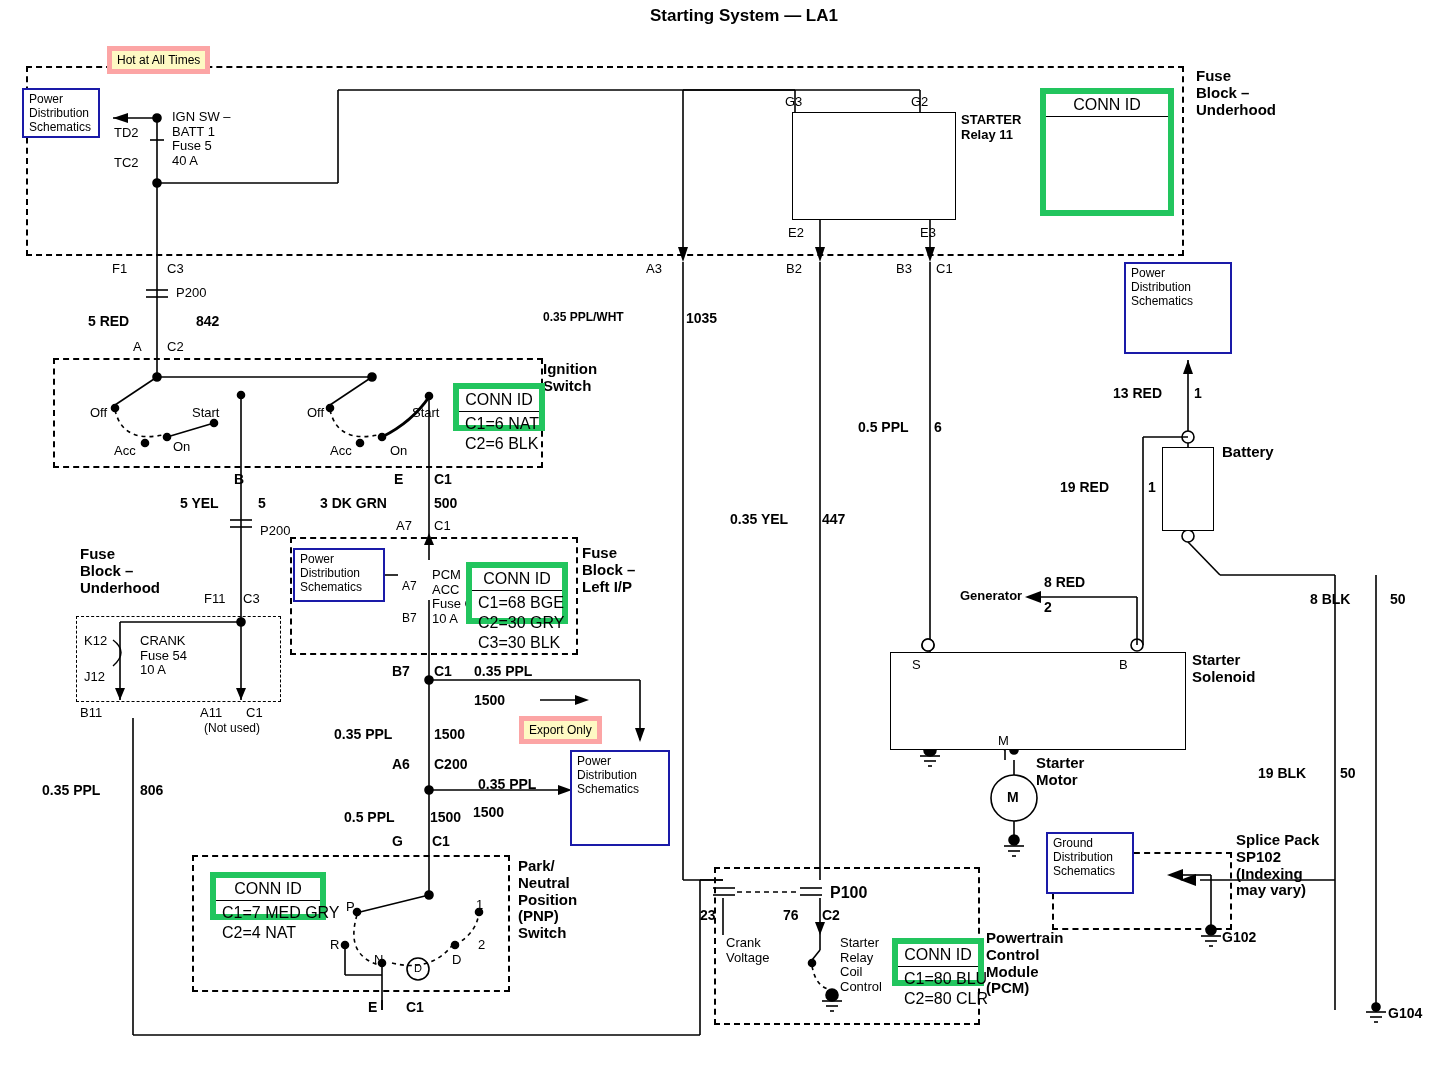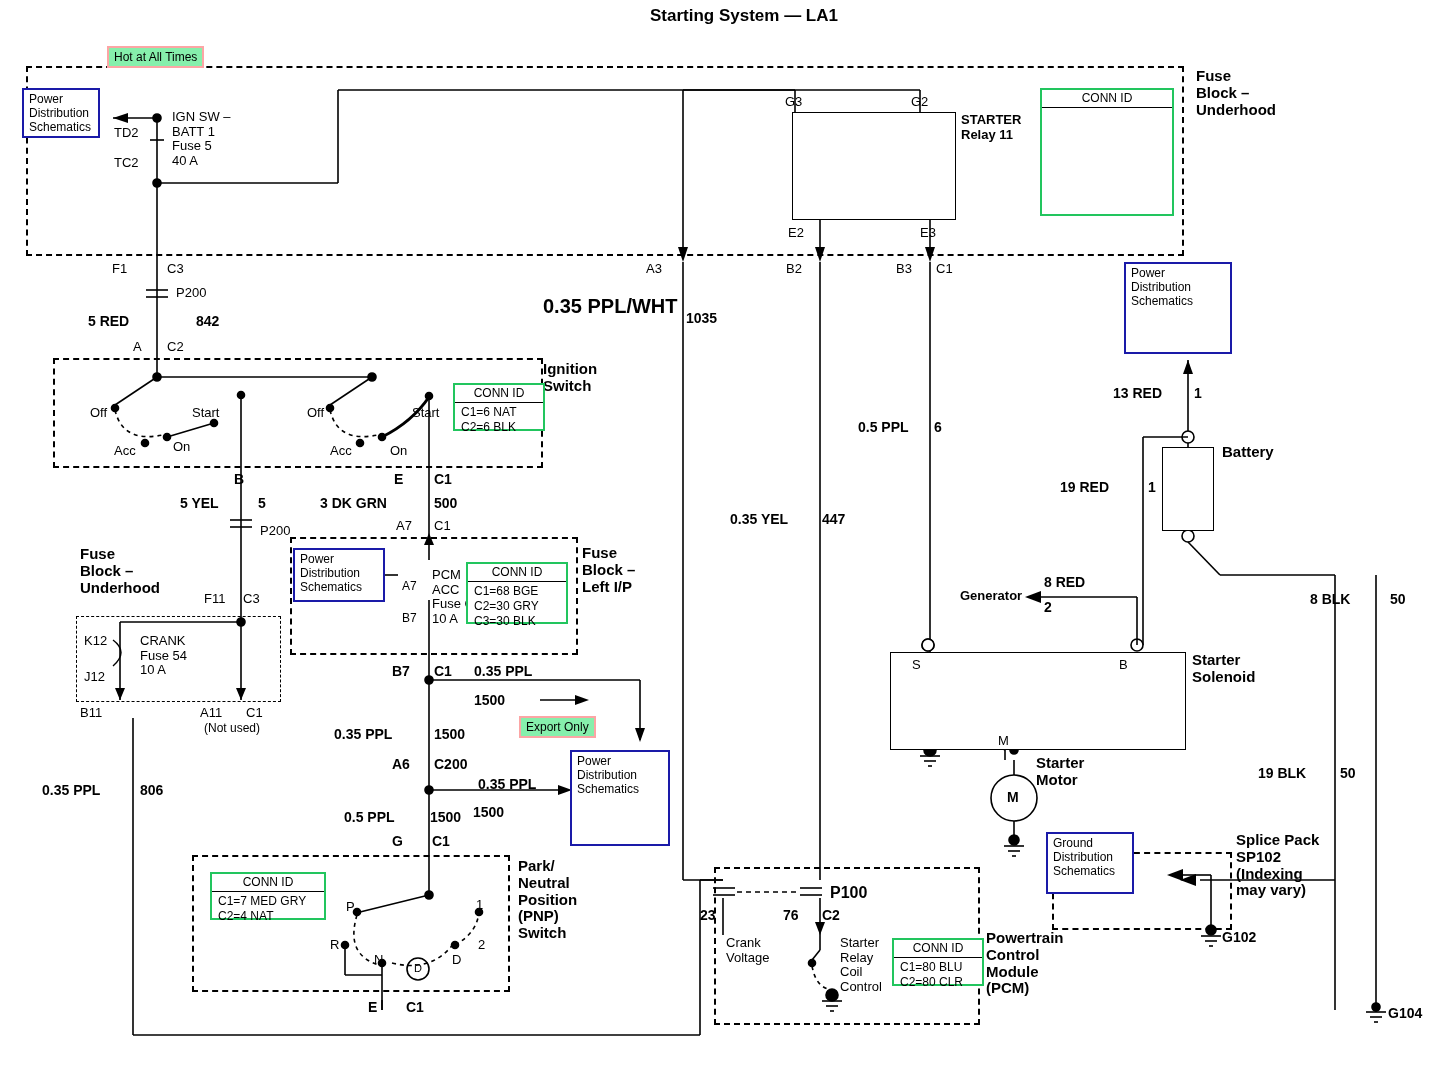--- a/index.html
+++ b/index.html
@@ -5,24 +5,24 @@
   html,body{margin:0;padding:0;background:#fff;}
   body{width:1440px;height:1072px;position:relative;font-family:"Liberation Sans",sans-serif;color:#000;overflow:hidden;}
   #canvas{position:absolute;left:0;top:0;width:1440px;height:1072px;}
   .lbl{position:absolute;font-size:13px;line-height:1.12;white-space:pre;color:#000;}
   .b{font-weight:bold;}
   .title{position:absolute;font-size:17px;font-weight:bold;}
   .dash{position:absolute;border:2px dashed #000;box-sizing:border-box;background:transparent;}
   .dash1{position:absolute;border:1.5px dashed #000;box-sizing:border-box;background:transparent;}
   .bluebox{position:absolute;border:2px solid #1a1aa8;background:#fff;box-sizing:border-box;}
   .bluebox .t{font-size:12px;line-height:1.15;padding:3px 4px 0 5px;color:#000;}
-  .conn{position:absolute;border:2px solid #22c55e;background:#fff;box-sizing:border-box;font-size:12px;line-height:1.25;}
+  .conn{position:absolute;border:6px solid #22c55e;background:#fff;box-sizing:border-box;font-size:16px;line-height:1.25;}
   .conn .hd{text-align:center;border-bottom:1px solid #000;padding:1px 6px;}
   .conn .bd{padding:2px 6px 3px 6px;white-space:pre;}
-  .tagbox{position:absolute;border:2px solid #fca5a5;background:#86efac;box-sizing:border-box;font-size:12px;padding:2px 5px;white-space:pre;}
+  .tagbox{position:absolute;border:5px solid #fca5a5;background:#fef9c3;box-sizing:border-box;font-size:12px;padding:2px 5px;white-space:pre;}
   .solid-box{position:absolute;border:1.5px solid #000;background:#fff;box-sizing:border-box;}
   svg{position:absolute;left:0;top:0;}
 </style>
 </head>
 <body>
 
 <div id="canvas">
 
   <svg width="1440" height="1072">
     <g stroke="#000" fill="none" stroke-width="1.6">
@@ -285,21 +285,21 @@
 
   <div class="lbl" style="left:112px;top:262px;">F1</div>
   <div class="lbl" style="left:167px;top:262px;">C3</div>
   <div class="lbl" style="left:176px;top:286px;">P200</div>
   <div class="lbl b" style="left:88px;top:314px;font-size:14px;">5 RED</div>
   <div class="lbl b" style="left:196px;top:314px;font-size:14px;">842</div>
   <div class="lbl" style="left:133px;top:340px;">A</div>
   <div class="lbl" style="left:167px;top:340px;">C2</div>
 
   <div class="lbl" style="left:646px;top:262px;">A3</div>
-  <div class="lbl b" style="left:543px;top:295px;font-size:20px;">0.35 PPL/WHT</div>
+  <div class="lbl b" style="left:543px;top:311px;font-size:12px;">0.35 PPL/WHT</div>
   <div class="lbl b" style="left:686px;top:311px;font-size:14px;">1035</div>
 
   <div class="lbl" style="left:786px;top:262px;">B2</div>
   <div class="lbl" style="left:896px;top:262px;">B3</div>
   <div class="lbl" style="left:936px;top:262px;">C1</div>
   <div class="lbl b" style="left:858px;top:420px;font-size:14px;">0.5 PPL</div>
   <div class="lbl b" style="left:934px;top:420px;font-size:14px;">6</div>
   <div class="lbl b" style="left:730px;top:512px;font-size:14px;text-align:right;">0.35 YEL</div>
   <div class="lbl b" style="left:822px;top:512px;font-size:14px;">447</div>
 

